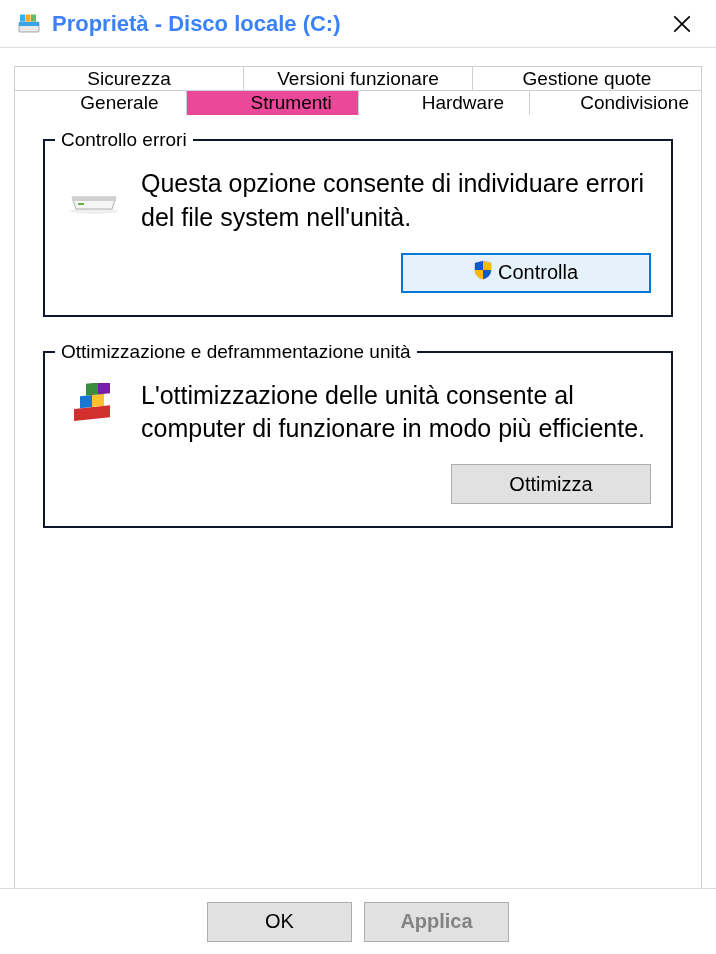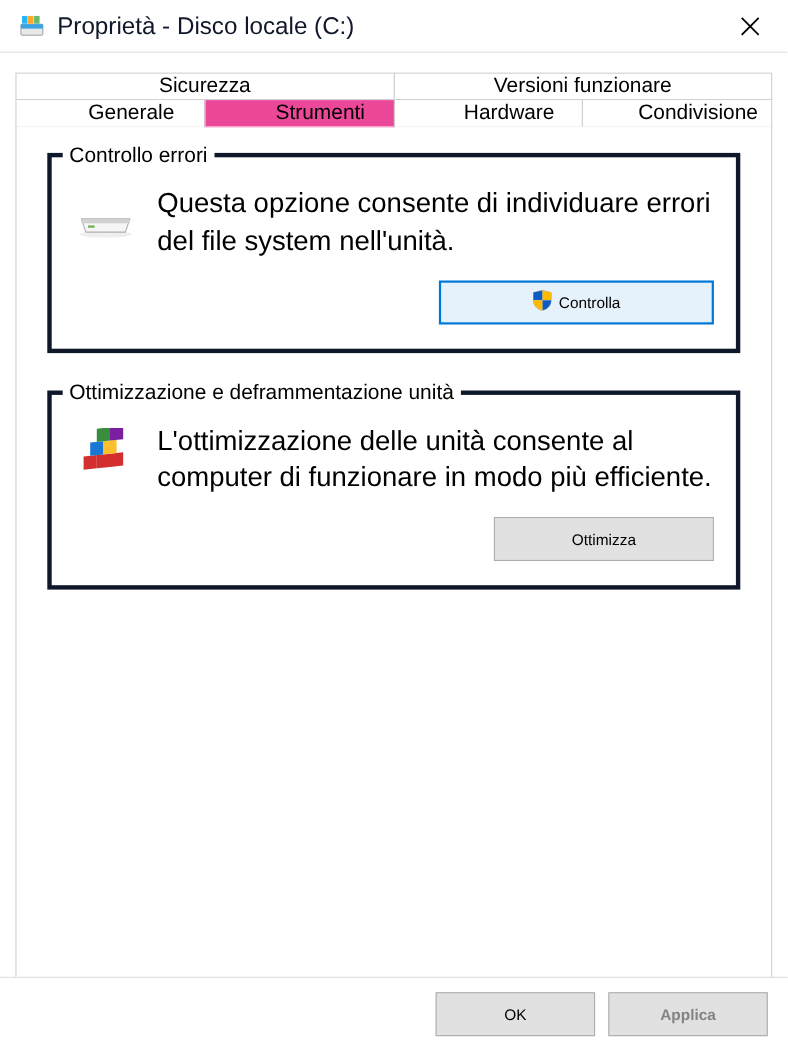--- a/index.html
+++ b/index.html
@@ -20,22 +20,22 @@
       border-bottom: 1px solid #e0e0e0;
     }
     .titlebar-icon {
       width: 22px; height: 22px;
       margin-right: 12px;
       position: relative;
     }
     .titlebar-title {
       flex: 1;
       font-size: 22px;
-      font-weight: 400;
-      color: #0f172a;
+      font-weight: 700;
+      color: #3b82f6;
     }
     .titlebar-close {
       width: 48px; height: 48px;
       display: flex; align-items: center; justify-content: center;
       cursor: pointer;
       font-size: 20px;
     }
     .dialog-body {
       padding: 18px 14px 0 14px;
       height: 840px;
@@ -68,21 +68,21 @@
     .tab-content {
       border: 1px solid #d0d0d0;
       border-top: none;
       background: #fff;
       height: 792px;
       margin-top: -1px;
       padding: 24px 28px;
       position: relative;
     }
     .group {
-      border: 4px solid #0f172a;
+      border: 2px solid #0f172a;
       position: relative;
       padding: 26px 20px 22px 20px;
       margin-bottom: 34px;
     }
     .group-legend {
       position: absolute;
       top: -12px;
       left: 10px;
       background: #fff;
       padding: 0 6px;
@@ -108,21 +108,21 @@
       display: flex;
       justify-content: flex-end;
       margin-top: 18px;
     }
     .btn {
       height: 40px;
       min-width: 150px;
       padding: 0 2px;
       border: 1px solid #adadad;
       background: #e1e1e1;
-      font-size: 14px;
+      font-size: 20px;
       font-family: inherit;
       cursor: pointer;
       display: inline-flex;
       align-items: center;
       justify-content: center;
       gap: 6px;
     }
     .btn.primary-focus {
       border: 2px solid #0078d7;
       background: #e5f1fb;
@@ -130,21 +130,21 @@
     }
     .btn.wide { width: 200px; }
     .btn.disabled { color: #838383; cursor: default; font-weight: bold; }
     .footer {
       position: absolute;
       bottom: 0; left: 0; right: 0;
       height: 66px;
       border-top: 1px solid #dcdcdc;
       background: #fff;
       display: flex;
-      justify-content: flex-end;
+      justify-content: center;
       align-items: center;
       gap: 12px;
       padding: 0 18px;
     }
     .footer .btn { width: 145px; min-width: 145px; }
   </style>
 </head>
 <body>
 
 <div class="titlebar">
@@ -164,20 +164,21 @@
       <line x1="13" y1="1" x2="1" y2="13" stroke="#000" stroke-width="1.3"></line>
     </svg>
   </span>
 </div>
 
 <div class="dialog-body">
   <div class="tabs">
     <div class="tab-row row-back">
       <div class="tab">Sicurezza</div>
       <div class="tab">Versioni funzionare</div>
+      <div class="tab">Gestione quote</div>
     </div>
     <div class="tab-row row-front">
       <div class="tab">Generale</div>
       <div class="tab active">Strumenti</div>
       <div class="tab">Hardware</div>
       <div class="tab">Condivisione</div>
     </div>
   </div>
 
   <div class="tab-content">

